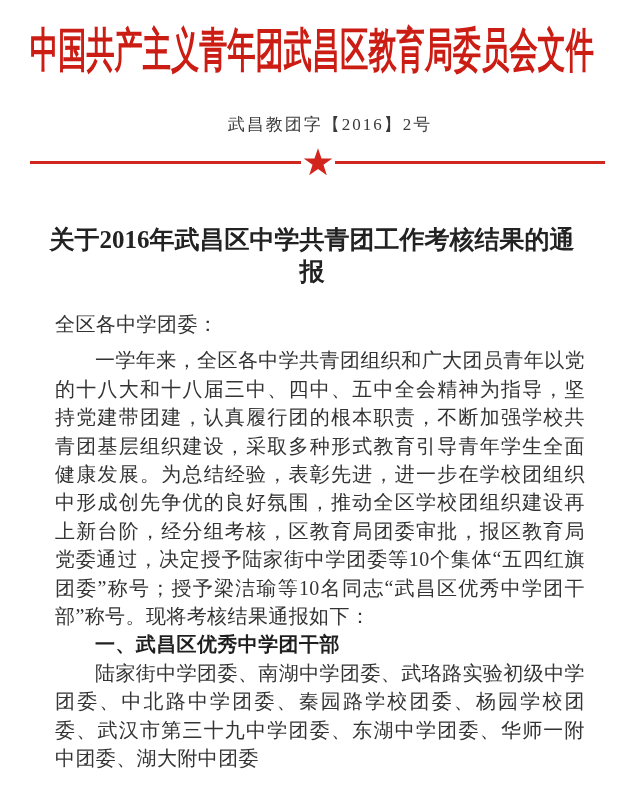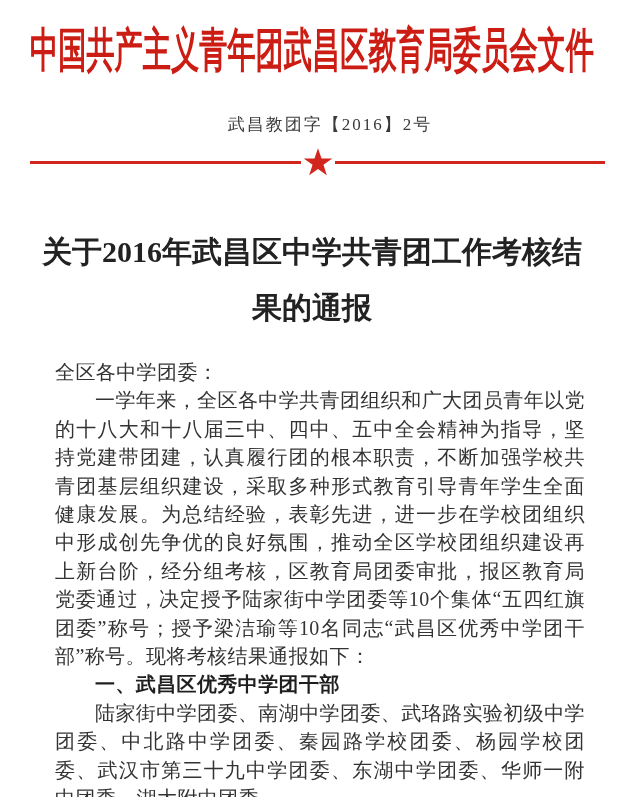--- a/index.html
+++ b/index.html
@@ -62,41 +62,41 @@
     width: 30px;
     height: 30px;
     margin: 0 2px;
     flex: 0 0 auto;
   }
   
   .doc-title {
     margin: 47px auto 0 auto;
     width: 540px;
     text-align: center;
-    font-size: 30px;
+    font-size: 25px;
     font-weight: bold;
     color: #222222;
-    line-height: 56px;
+    line-height: 32px;
     font-family: "Liberation Serif", "DejaVu Serif", serif;
   }
   
   .body-text {
     margin: 22px 39px 0 55px;
     font-size: 20px;
     line-height: 28.4px;
     color: #333333;
     text-align: justify;
     letter-spacing: 0.4px;
   }
   .salutation {
     text-indent: 0;
   }
   .para {
     text-indent: 2em;
-    margin-top: 0;
+    margin-top: 8px;
   }
   .section-heading {
     text-indent: 2em;
     font-weight: bold;
     color: #1f1f1f;
   }
   .section-body {
     text-indent: 2em;
   }
 </style>

